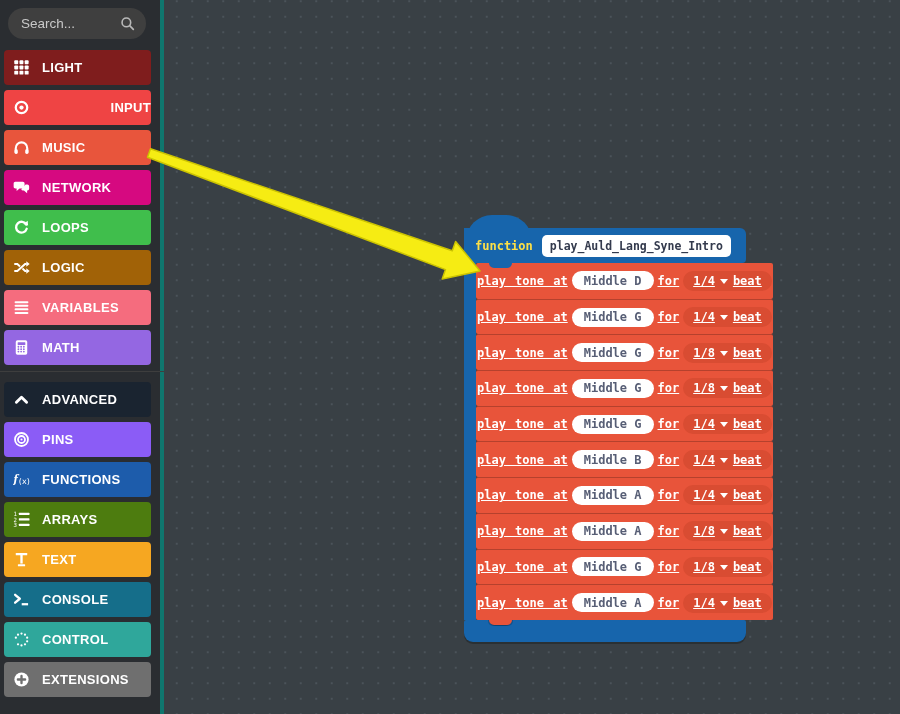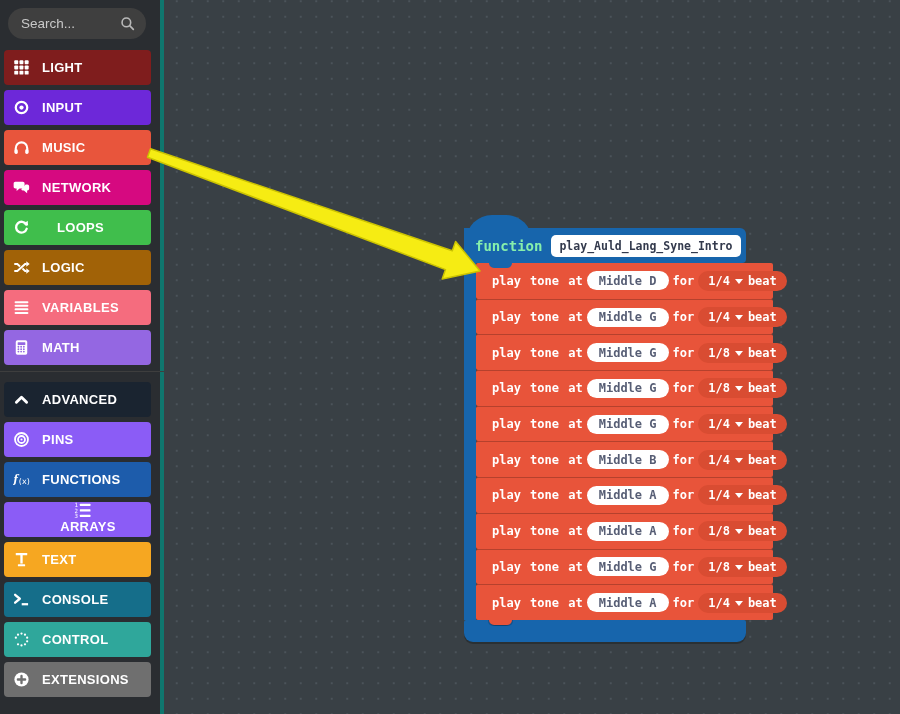--- a/index.html
+++ b/index.html
@@ -56,42 +56,42 @@
   .fn-header {
     position:absolute; left:0; top:13px; width:282px; height:35px;
     background:var(--fn-blue); border-radius:0 6px 4px 0;
     display:flex; align-items:center; z-index:3;
   }
   .fn-header::after {
     content:""; position:absolute; left:25px; bottom:-5px; width:23px; height:6px;
     background:var(--fn-blue); border-radius:0 0 5px 5px;
   }
   .fn-kw {
-    margin-left:11px; color:#86efac; font-family:"DejaVu Sans Mono", monospace;
-    font-weight:bold; font-size:14px;
+    margin-left:11px; color:#fde047; font-family:"DejaVu Sans Mono", monospace;
+    font-weight:bold; font-size:12px;
   }
   .fn-name {
     margin-left:9px; background:#fff; border-radius:5px; padding:4px 8px;
     font-family:"DejaVu Sans Mono", monospace; font-weight:bold; font-size:11.5px;
     color:#333a4d; white-space:nowrap; cursor:text;
   }
   .fn-spine { position:absolute; left:0; top:48px; width:12px; height:357px; background:var(--fn-blue); }
   .fn-footer {
     position:absolute; left:0; top:405px; width:282px; height:22px;
     background:var(--fn-blue); border-radius:2px 2px 9px 9px; z-index:1;
     box-shadow:0 2px 0 rgba(0,0,0,0.25);
   }
   .fn-body { position:absolute; left:12px; top:48px; width:297px; }
 
   .stmt {
     position:relative; width:297px; height:35.7px;
     background:var(--music-red); border-radius:2px;
-    display:flex; align-items:center; gap:4px; padding-left:16px;
+    display:flex; align-items:center; gap:4px; padding-left:1px;
     font-family:"DejaVu Sans Mono", monospace; font-weight:bold;
-    font-size:12px; color:#fff; z-index:2; cursor:grab;
+    font-size:12px; color:#fff; z-index:2; cursor:grab;text-decoration:underline;
   }
   .stmt + .stmt { border-top:1px solid rgba(0,0,0,0.22); }
   .stmt::after {
     content:""; position:absolute; left:13px; bottom:-5px; width:23px; height:6px;
     background:var(--music-red); border-radius:0 0 5px 5px; z-index:4;
     box-shadow:-1px 1px 0 rgba(0,0,0,0.18), 1px 1px 0 rgba(0,0,0,0.18);
   }
   .lbl-prefix { word-spacing:2px; white-space:nowrap; }
   .note-pill {
     background:#fff; color:#575e75; border-radius:13px; padding:2.5px 12px;
@@ -135,21 +135,21 @@
               <rect x="1.2" y="6.1000000000000005" width="3.7" height="3.7" rx="0.8" fill="#fff"></rect>
               <rect x="6.1000000000000005" y="6.1000000000000005" width="3.7" height="3.7" rx="0.8" fill="#fff"></rect>
               <rect x="11" y="6.1000000000000005" width="3.7" height="3.7" rx="0.8" fill="#fff"></rect>
               <rect x="1.2" y="11" width="3.7" height="3.7" rx="0.8" fill="#fff"></rect>
               <rect x="6.1000000000000005" y="11" width="3.7" height="3.7" rx="0.8" fill="#fff"></rect>
               <rect x="11" y="11" width="3.7" height="3.7" rx="0.8" fill="#fff"></rect>
             </svg>
           </span>
     <span class="cat-label">LIGHT</span>
   </div>
-        <div class="cat-btn" style="background: #6d28d9;">
+        <div class="cat-btn" style="background: #ef4444; justify-content: space-between;">
     <span class="cat-icon">
             <svg viewBox="0 0 16 16">
               <circle cx="8" cy="8" r="5.4" fill="none" stroke="#fff" stroke-width="2.1"></circle>
               <circle cx="8" cy="8" r="2" fill="#fff"></circle>
             </svg>
           </span>
     <span class="cat-label">INPUT</span>
   </div>
         <div class="cat-btn" style="background: rgb(232, 85, 60);">
     <span class="cat-icon">
@@ -163,21 +163,21 @@
   </div>
         <div class="cat-btn" style="background: rgb(214, 9, 128);">
     <span class="cat-icon">
             <svg viewBox="0 0 16 16">
               <path d="M2.2 2.6h7.1c.9 0 1.6.7 1.6 1.6v3.2c0 .9-.7 1.6-1.6 1.6H6.2L3.4 11.4V9H2.2c-.9 0-1.6-.7-1.6-1.6V4.2c0-.9.7-1.6 1.6-1.6z" fill="#fff"></path>
               <path d="M11.9 5.2h1.6a1.7 1.7 0 0 1 1.7 1.7v2.3a1.7 1.7 0 0 1-1.7 1.7h-.2v2.4l-3-2.4h-.9a1.7 1.7 0 0 1-1.6-1.2" fill="#fff"></path>
             </svg>
           </span>
     <span class="cat-label">NETWORK</span>
   </div>
-        <div class="cat-btn" style="background: rgb(64, 190, 76); gap: 15px;">
+        <div class="cat-btn" style="background: rgb(64, 190, 76);">
     <span class="cat-icon">
             <svg viewBox="0 0 16 16" fill="none">
               <path d="M12.9 9.2a5.1 5.1 0 1 1-.4-3.9" stroke="#fff" stroke-width="2.2" stroke-linecap="round"></path>
               <path d="M13.8 1.6l.4 4.5-4.3-1.4z" fill="#fff"></path>
             </svg>
           </span>
     <span class="cat-label">LOOPS</span>
   </div>
         <div class="cat-btn" style="background: #a16207;">
     <span class="cat-icon">
@@ -245,21 +245,21 @@
   </div>
         <div class="cat-btn" style="background: rgb(29, 92, 171);">
     <span class="cat-icon">
             <svg viewBox="0 0 16 16">
               <text x="0.5" y="11.5" font-family="DejaVu Serif, serif" font-style="italic" font-weight="bold" font-size="9.5" fill="#fff">f</text>
               <text x="5.5" y="12" font-family="DejaVu Sans, sans-serif" font-size="7.5" fill="#fff">(x)</text>
             </svg>
           </span>
     <span class="cat-label">FUNCTIONS</span>
   </div>
-        <div class="cat-btn" style="background: #8b5cf6; flex-direction: column;">
+        <div class="cat-btn" style="background: #4d7c0f;">
     <span class="cat-icon">
             <svg viewBox="0 0 16 16" fill="#fff">
               <text x="0.4" y="5" font-size="5.4" font-family="DejaVu Sans Mono, monospace" fill="#fff">1</text>
               <text x="0.4" y="10.2" font-size="5.4" font-family="DejaVu Sans Mono, monospace" fill="#fff">2</text>
               <text x="0.4" y="15.4" font-size="5.4" font-family="DejaVu Sans Mono, monospace" fill="#fff">3</text>
               <rect x="5.5" y="1.6" width="10" height="2.1" rx="0.5"></rect>
               <rect x="5.5" y="6.8" width="10" height="2.1" rx="0.5"></rect>
               <rect x="5.5" y="12" width="10" height="2.1" rx="0.5"></rect>
             </svg>
           </span>

